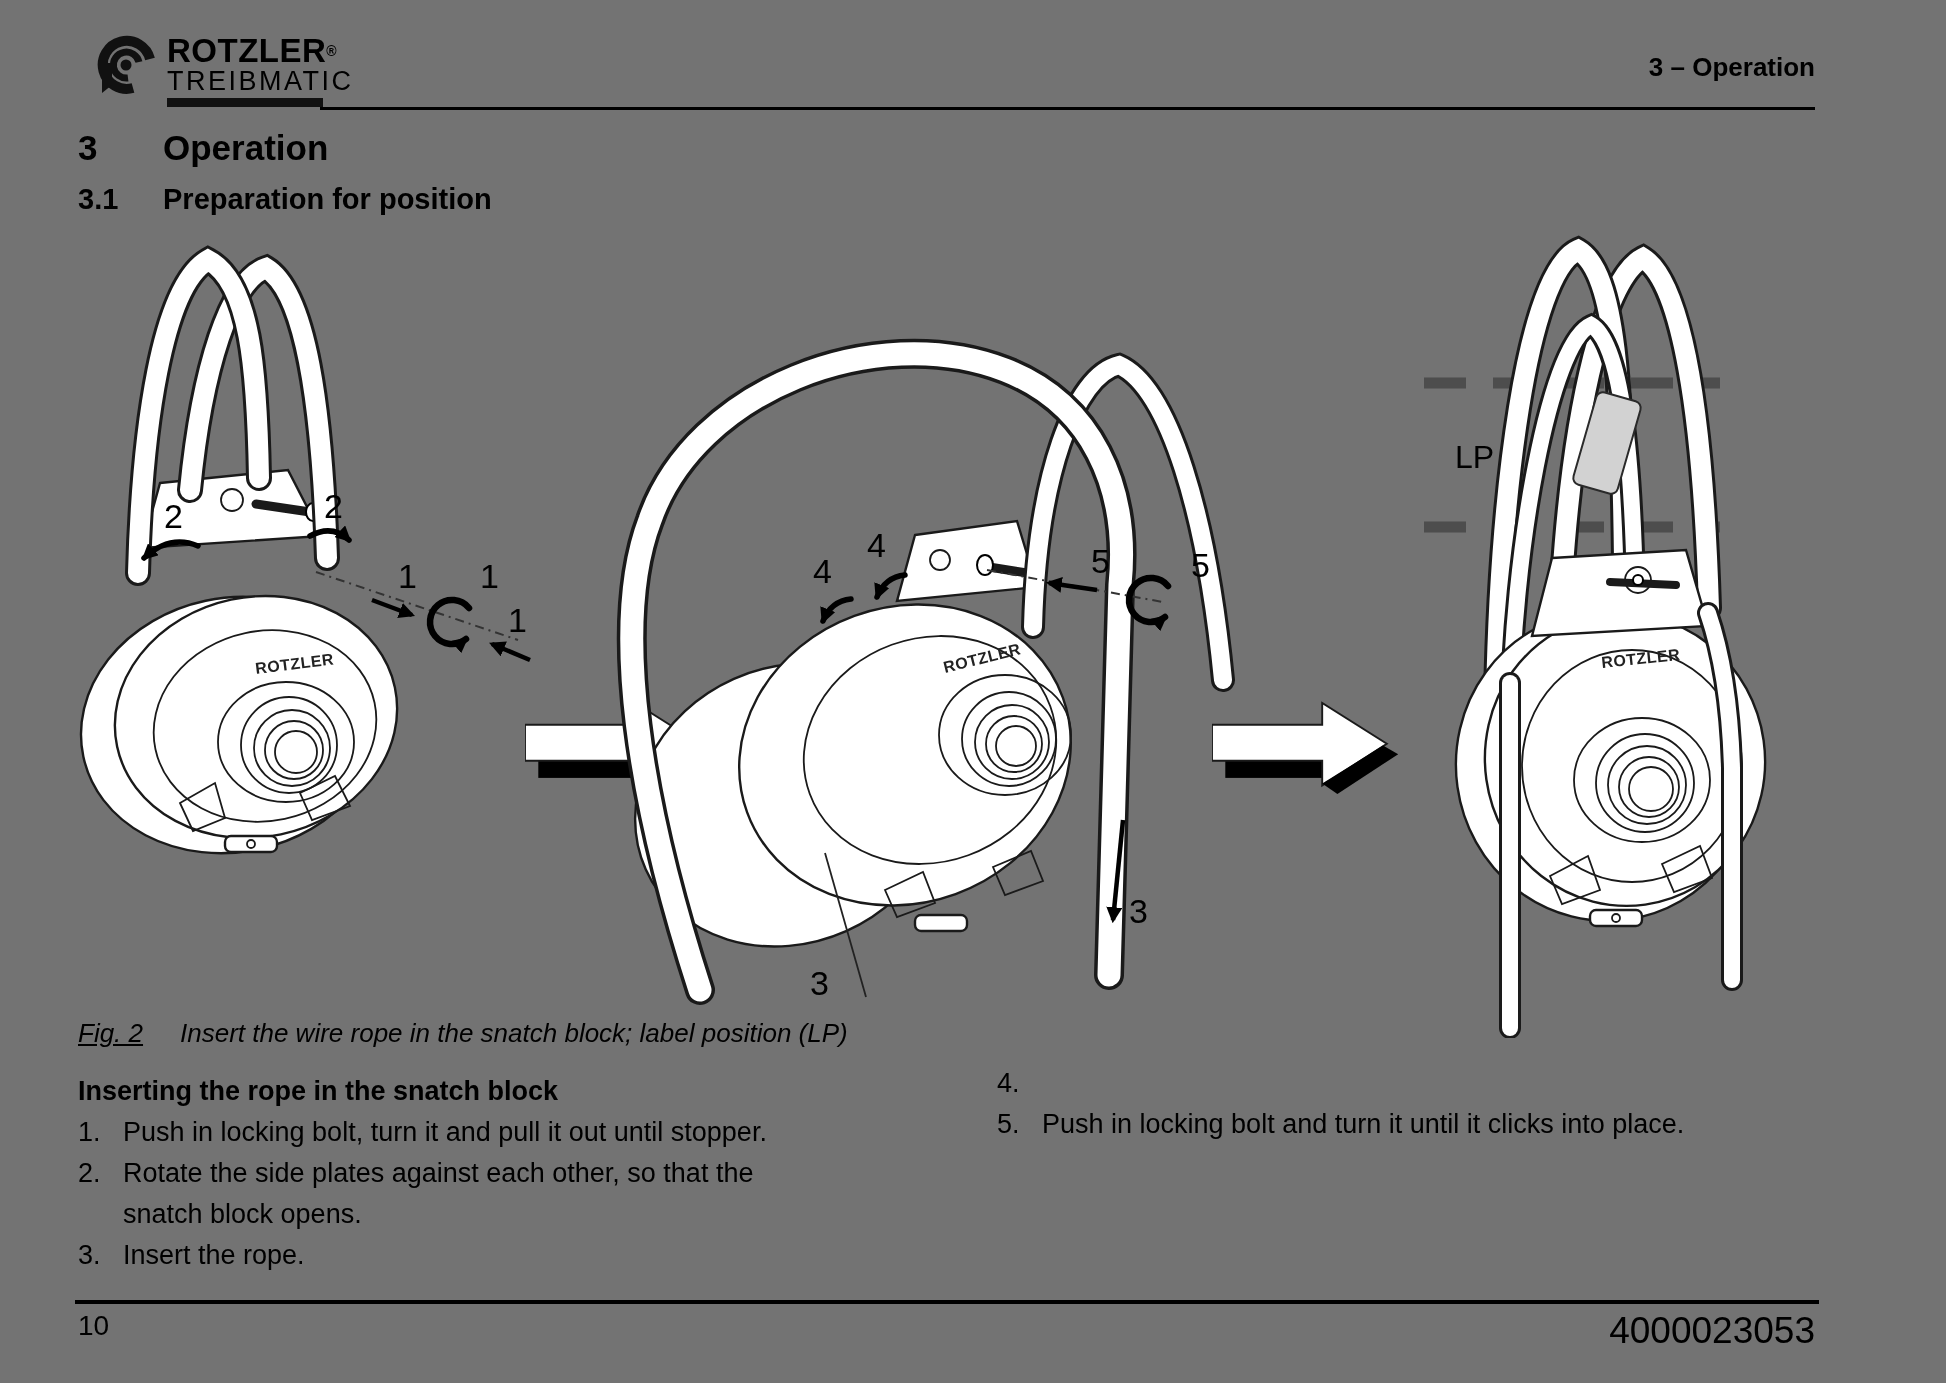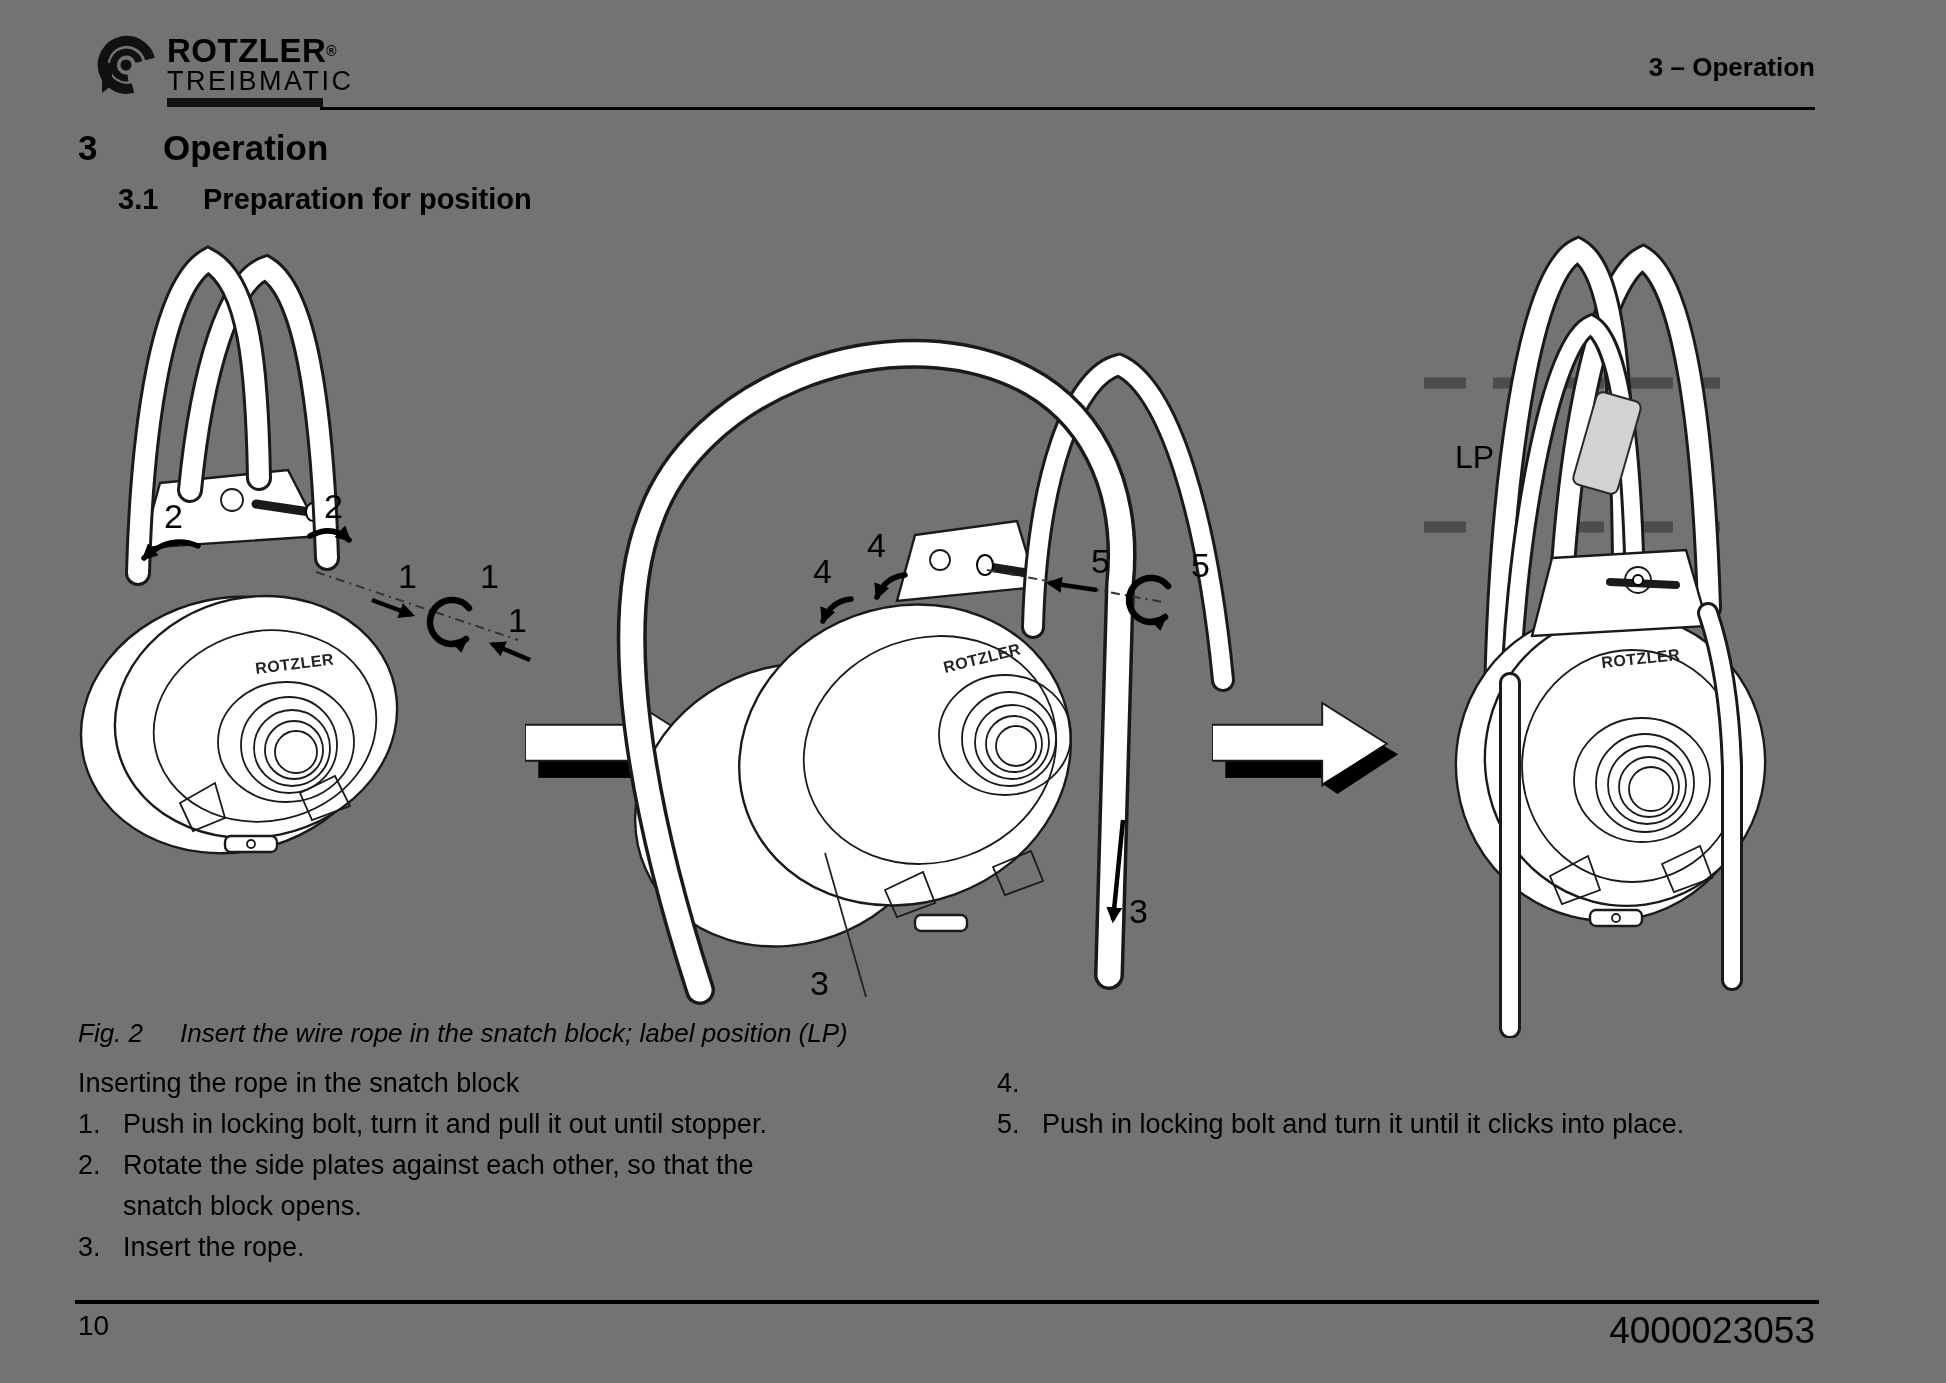--- a/index.html
+++ b/index.html
@@ -11,44 +11,44 @@
   .logo-brand{font-size:33px;font-weight:800;letter-spacing:.5px;}
   .logo-reg{font-size:14px;font-weight:700;vertical-align:super;}
   .logo-sub{font-size:27px;font-weight:400;letter-spacing:2.5px;margin-top:1px;}
   .logo-bar{width:156px;height:9px;background:#111;margin-top:3px;}
   .chapter{position:absolute;right:131px;top:52px;font-size:26px;font-weight:700;}
   .header-rule{position:absolute;left:320px;right:131px;top:107px;height:3px;background:#000;}
   
   .h-num{position:absolute;left:78px;font-weight:700;}
   .h-title{position:absolute;left:163px;font-weight:700;}
   .h1{top:128px;font-size:35px;}
-  .h2{top:183px;font-size:29px;margin-left:40px;}
+  .h2{top:183px;font-size:29px;}
   
   .figsvg{position:absolute;}
   .plate{fill:#fff;stroke:#1a1a1a;stroke-width:2.4;}
   .ring{fill:none;stroke:#1a1a1a;stroke-width:1.8;}
   .tube-o{fill:none;stroke:#1a1a1a;stroke-linecap:round;}
   .tube-i{fill:none;stroke:#fff;stroke-linecap:round;}
   .callout{font-size:34px;fill:#000;font-family:"Liberation Sans",sans-serif;}
   .brand{font-size:16px;font-weight:700;letter-spacing:.5px;fill:#222;}
   .c-arrow{fill:none;stroke:#000;stroke-width:5.5;stroke-linecap:round;}
   .s-arrow{fill:none;stroke:#000;stroke-width:4.5;}
   .r-arrow{fill:none;stroke:#000;stroke-width:6.5;stroke-linecap:round;}
   .dash{fill:none;stroke:#333;stroke-width:2;stroke-dasharray:9 5 2 5;}
   .leader{fill:none;stroke:#222;stroke-width:1.8;}
   .lpdash{fill:none;stroke:#4d4d4d;stroke-width:11;stroke-dasharray:42 27;}
   .lp-text{font-size:32px;fill:#000;}
   
   .caption{position:absolute;top:1018px;font-size:26px;font-style:italic;}
-  .cap-label{left:78px;}
+  .cap-label{left:78px;text-decoration:underline;}
   .cap-text{left:180px;}
   .col{position:absolute;top:1063px;font-size:27px;line-height:41px;}
   .col-left{left:78px;width:810px;}
   .col-right{left:997px;width:790px;}
-  .instr-head{font-weight:400;}
+  .instr-head{font-weight:700;margin-top:8px;}
   .item{display:flex;}
   .num{width:45px;flex:0 0 45px;}
   .item-text{white-space:pre-line;}
   
   .footer-rule{position:absolute;left:75px;right:127px;top:1300px;height:4px;background:#000;}
   .page-num{position:absolute;left:78px;top:1310px;font-size:28px;}
   .doc-num{position:absolute;right:131px;top:1310px;font-size:37px;}
 </style>
 </head>
 <body>

